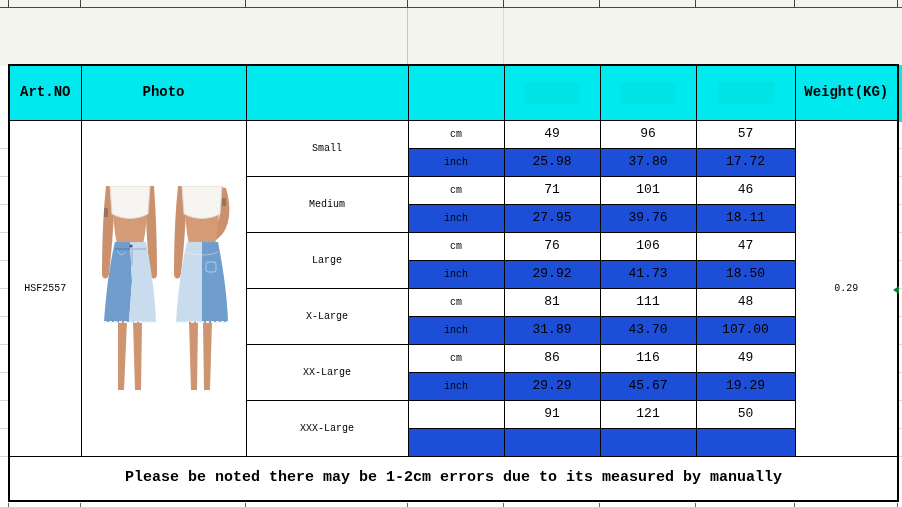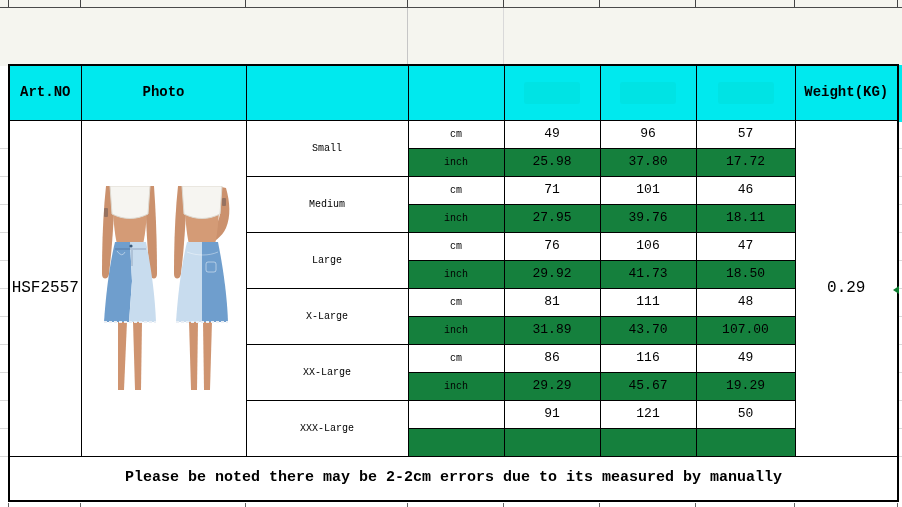--- a/index.html
+++ b/index.html
@@ -26,22 +26,22 @@
     border-collapse:collapse;table-layout:fixed;
     border:2px solid #000;
   }
   .size-chart th,.size-chart td{
     border:1px solid #000;text-align:center;vertical-align:middle;
     padding:0;font-size:13px;line-height:1.1;overflow:hidden;white-space:nowrap;
   }
   tr.header-row th{height:54px;background:#00e9ee;font-weight:bold;font-size:14px;}
   tr.data{height:28px;}
   td.size-label,td.unit{font-weight:normal;font-size:10px;}
-  tr.inch-row td{background:#15803d;}
-  td.artno,td.weight{font-size:16px;background:#fff;}
+  tr.inch-row td{background:#1d4ed8;}
+  td.artno,td.weight{font-size:10px;background:#fff;}
   td.photo-cell{background:#fff;}
   tr.note-row td{height:43px;font-weight:bold;font-size:15px;background:#fff;}
   .blob{width:56px;height:22px;margin:0 auto;background:#00d8cf;opacity:.32;border-radius:3px;}
   .tick-top{position:absolute;top:0;width:1px;height:7px;background:#444;}
   .tick-bottom{position:absolute;top:503px;width:1px;height:4px;background:#666;}
   .green-mark{
     position:absolute;left:893px;top:286px;width:0;height:0;
     border-top:4px solid transparent;border-bottom:4px solid transparent;
     border-right:6px solid #0b7d2e;
   }
@@ -202,21 +202,21 @@
       <td>50</td>
     </tr>
     <tr class="data inch-row">
       <td class="unit"></td>
       <td></td>
       <td></td>
       <td></td>
     </tr>
 
     <tr class="note-row">
-      <td colspan="8">Please be noted there may be 2-2cm errors due to its measured by manually</td>
+      <td colspan="8">Please be noted there may be 1-2cm errors due to its measured by manually</td>
     </tr>
   </tbody>
     </table>
 
   <div class="green-mark"></div>
 <div class="tick-top" style="left: 8px;"></div>
     <div class="tick-bottom" style="left: 8px;"></div>
     <div class="tick-top" style="left: 80px;"></div>
     <div class="tick-bottom" style="left: 80px;"></div>
     <div class="tick-top" style="left: 245px;"></div>

